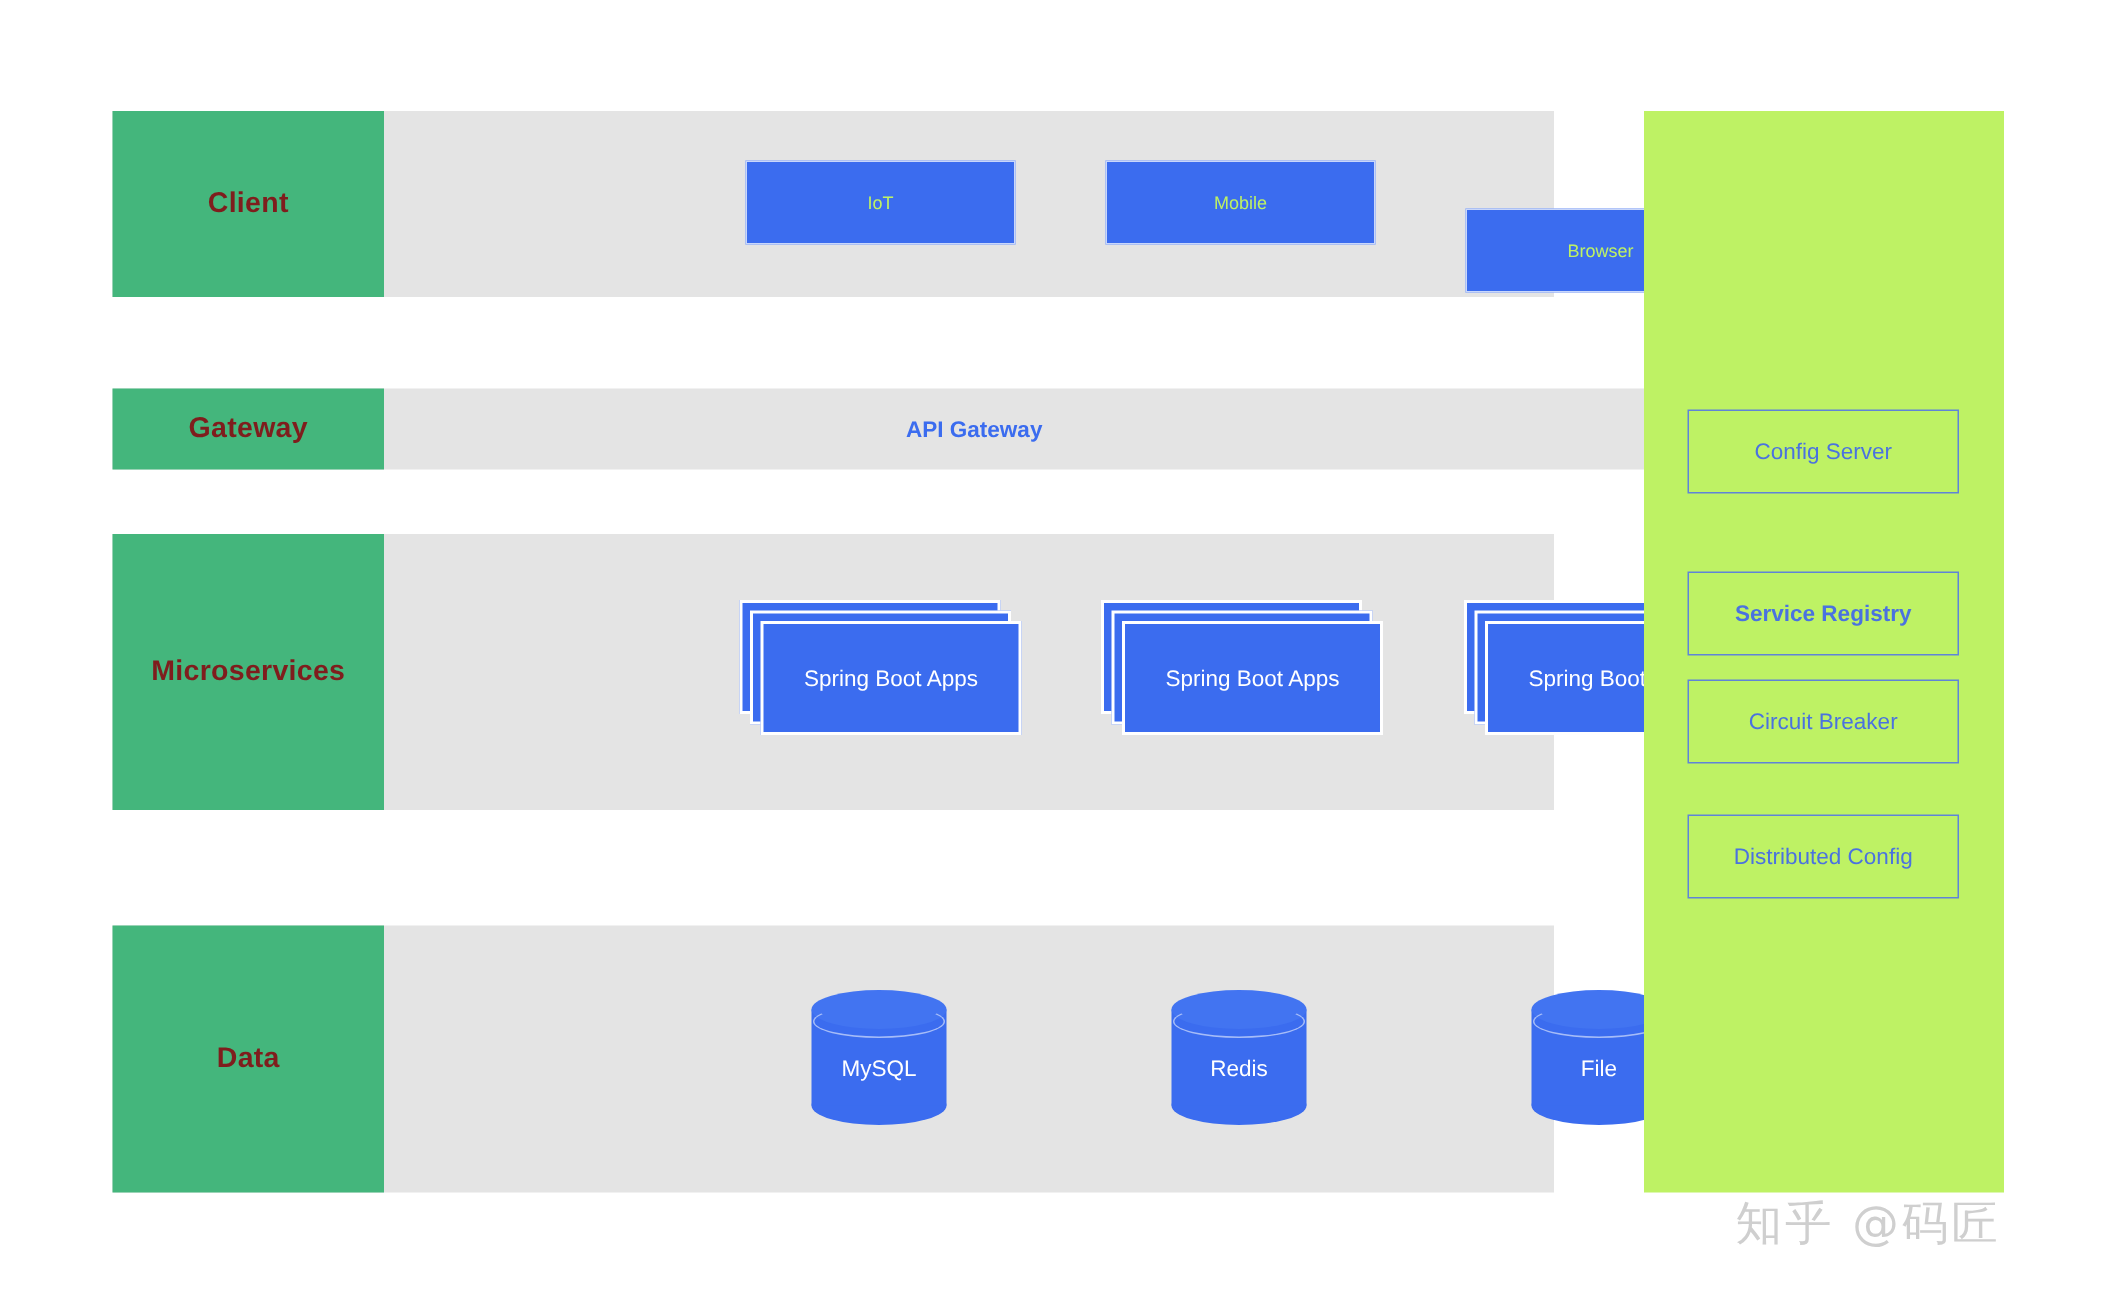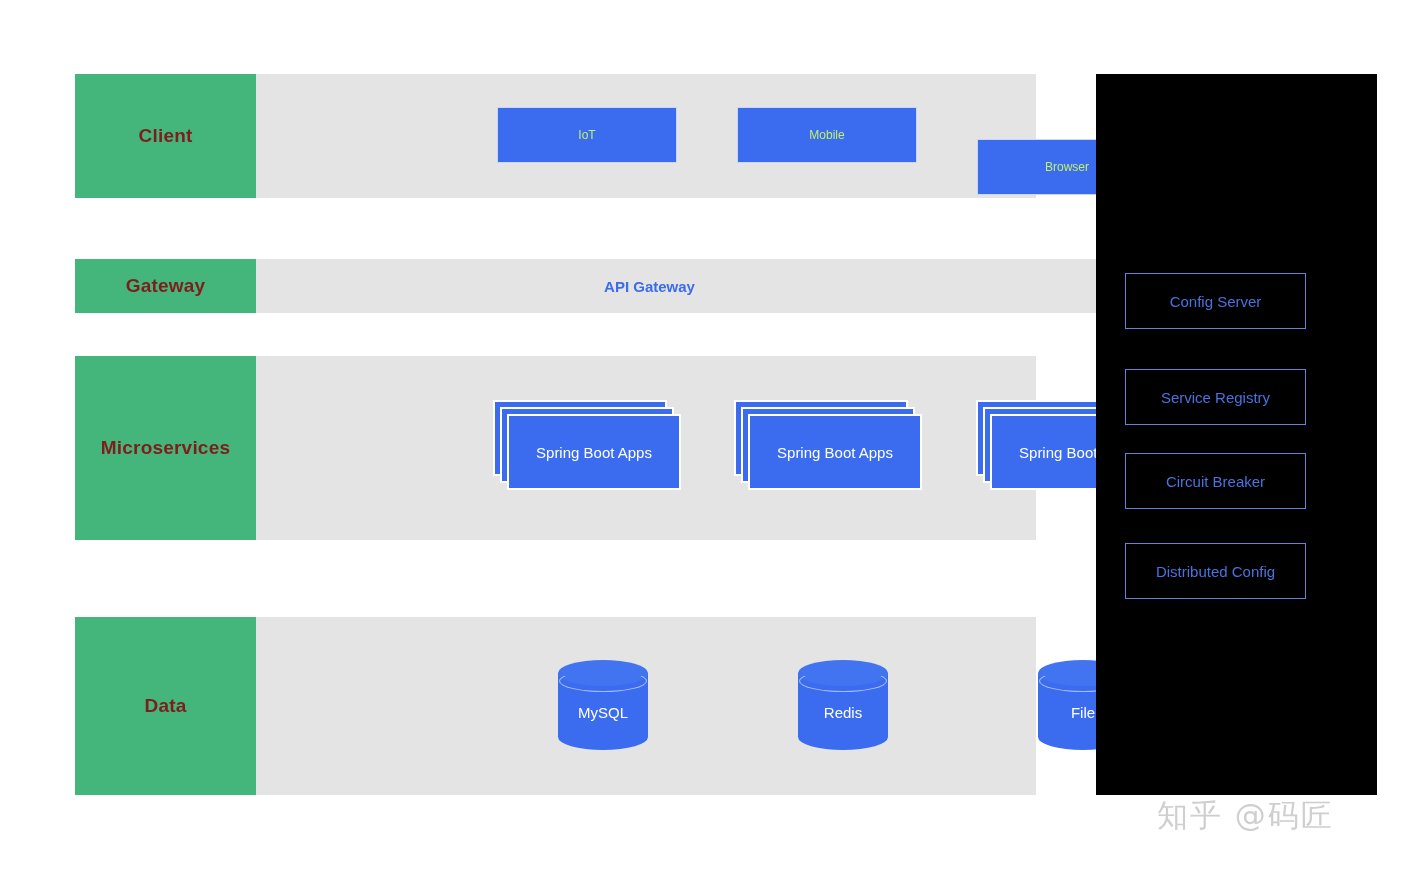--- a/index.html
+++ b/index.html
@@ -39,21 +39,21 @@
     position: relative;
     display: flex;
     align-items: center;
     box-sizing: border-box;
   }
 
   
   #row-client     { left: 75px;  top: 74px;  width: 961px; height: 124px; }
   #row-gateway    { left: 75px;  top: 259px; width: 1105px; height: 54px;  }
   #row-micro      { left: 75px;  top: 356px; width: 961px; height: 184px; }
-  #row-data       { left: 75px;  top: 617px; width: 961px; height: 178px; gap: 17px; }
+  #row-data       { left: 75px;  top: 617px; width: 961px; height: 178px; }
 
   #row-client  .row-label,
   #row-gateway .row-label,
   #row-micro   .row-label,
   #row-data    .row-label { width: 181px; }
 
   
   .client-strip {
     position: absolute;
     left: 0; top: 0; right: 0; bottom: 0;
@@ -172,39 +172,38 @@
     box-sizing: border-box;
   }
 
   
   #sidebar {
     position: absolute;
     left: 1096px;
     top: 74px;
     width: 240px;
     height: 721px;
-    background: #000000;
-    padding-left: 41px;
+    background: #bef264;
   }
   .side-box {
     position: absolute;
     left: 29px;
     width: 181px;
     height: 56px;
     border: 1px solid #5f84d8;
     box-sizing: border-box;
     color: #4a72e0;
     font-size: 15px;
     display: flex;
     align-items: center;
     justify-content: center;
     background: transparent;
   }
   #side-box-0 { top: 199px; }
-  #side-box-1 { top: 295px; }
+  #side-box-1 { top: 307px; font-weight: bold; }
   #side-box-2 { top: 379px; }
   #side-box-3 { top: 469px; }
 
   
   #watermark {
     position: absolute;
     left: 1157px;
     top: 795px;
     font-size: 31px;
     color: #cfcfcf;

